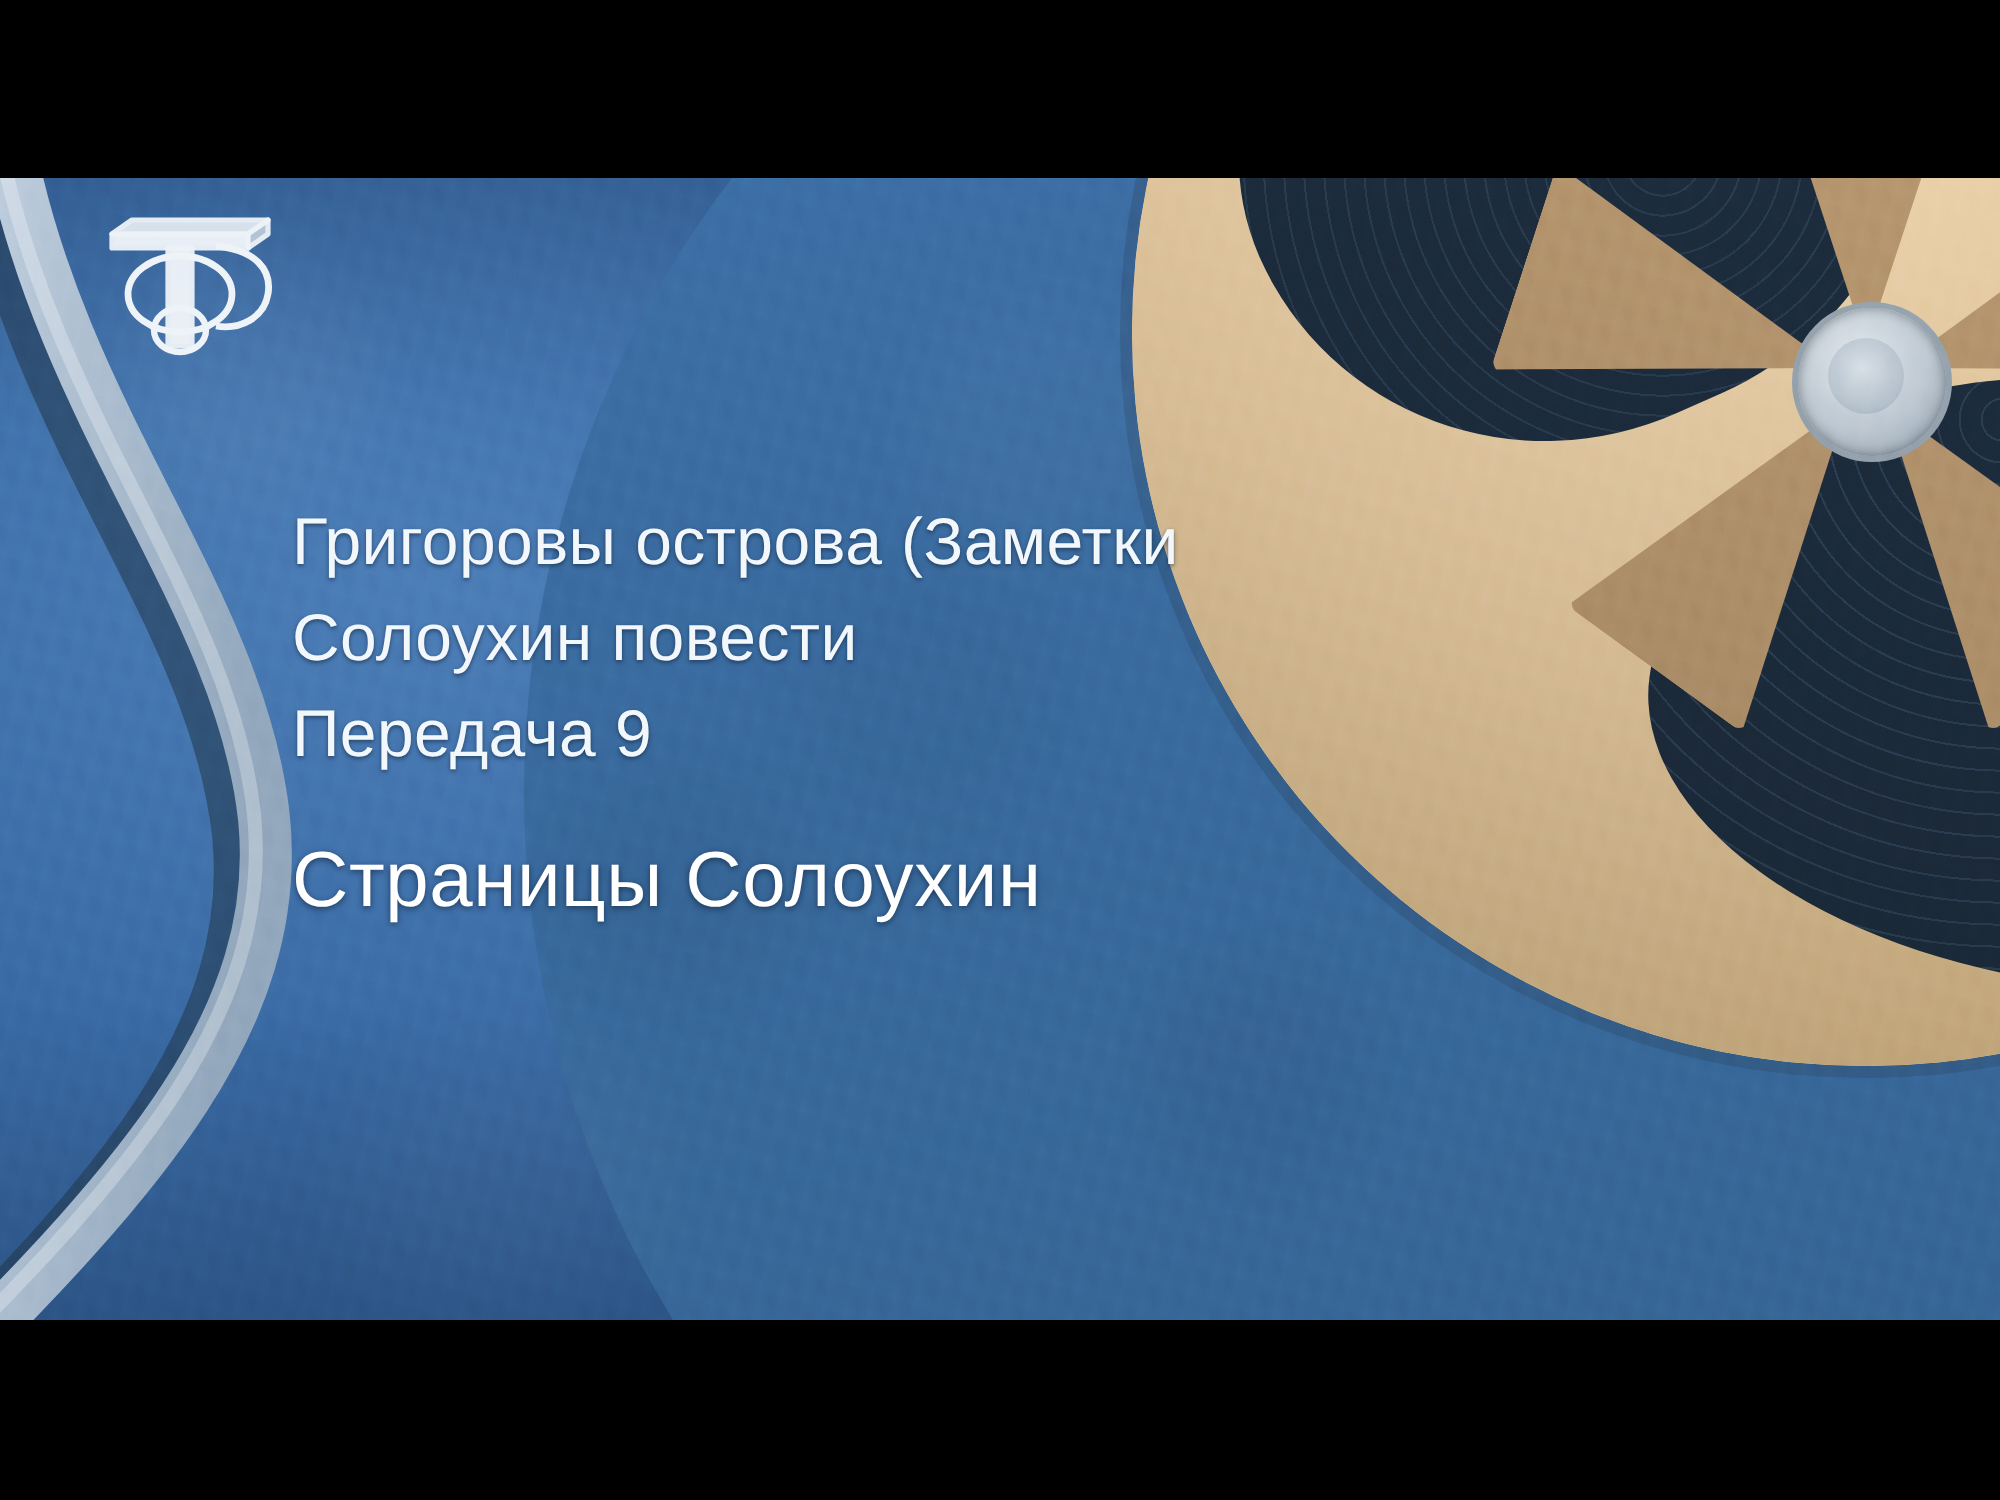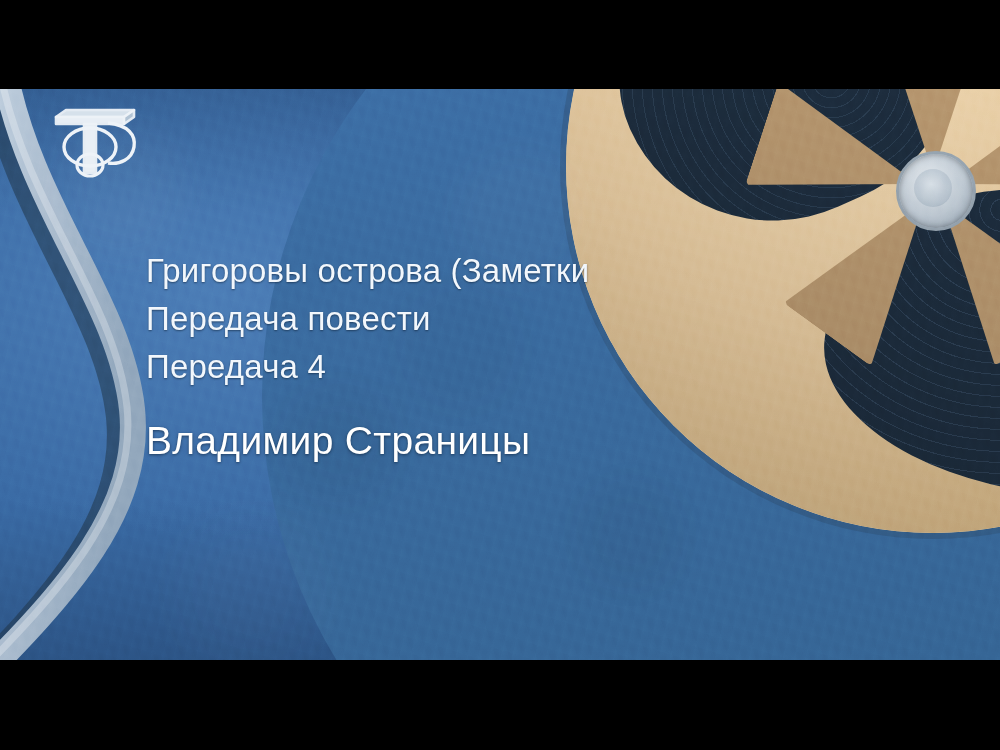--- a/index.html
+++ b/index.html
@@ -324,23 +324,23 @@
         <ellipse cx="44" cy="42" rx="26" ry="19" fill="none" stroke="#eef3f8" stroke-width="3.4"></ellipse>
 
         <ellipse cx="44" cy="60" rx="13" ry="11" fill="none" stroke="#eef3f8" stroke-width="3.2"></ellipse>
 
         <path d="M62,18 C82,20 90,30 88,42 C86,54 74,60 62,58" fill="none" stroke="#eef3f8" stroke-width="3.4"></path>
       </g>
     </svg>
 
     <div class="text-block">
       <div class="title-line">Григоровы острова (Заметки</div>
-      <div class="title-line">Передача повести</div>
-      <div class="title-line">Передача 4</div>
-      <div class="author">Владимир Страницы</div>
+      <div class="title-line">Солоухин повести</div>
+      <div class="title-line">Передача 9</div>
+      <div class="author">Страницы Солоухин</div>
     </div>
 
   </div>
 
   <div style="position:absolute;left:0;top:0;width:1000px;height:89px;background:#000;"></div>
   <div style="position:absolute;left:0;top:660px;width:1000px;height:90px;background:#000;"></div>
 
 </div>
 
 </body></html>

